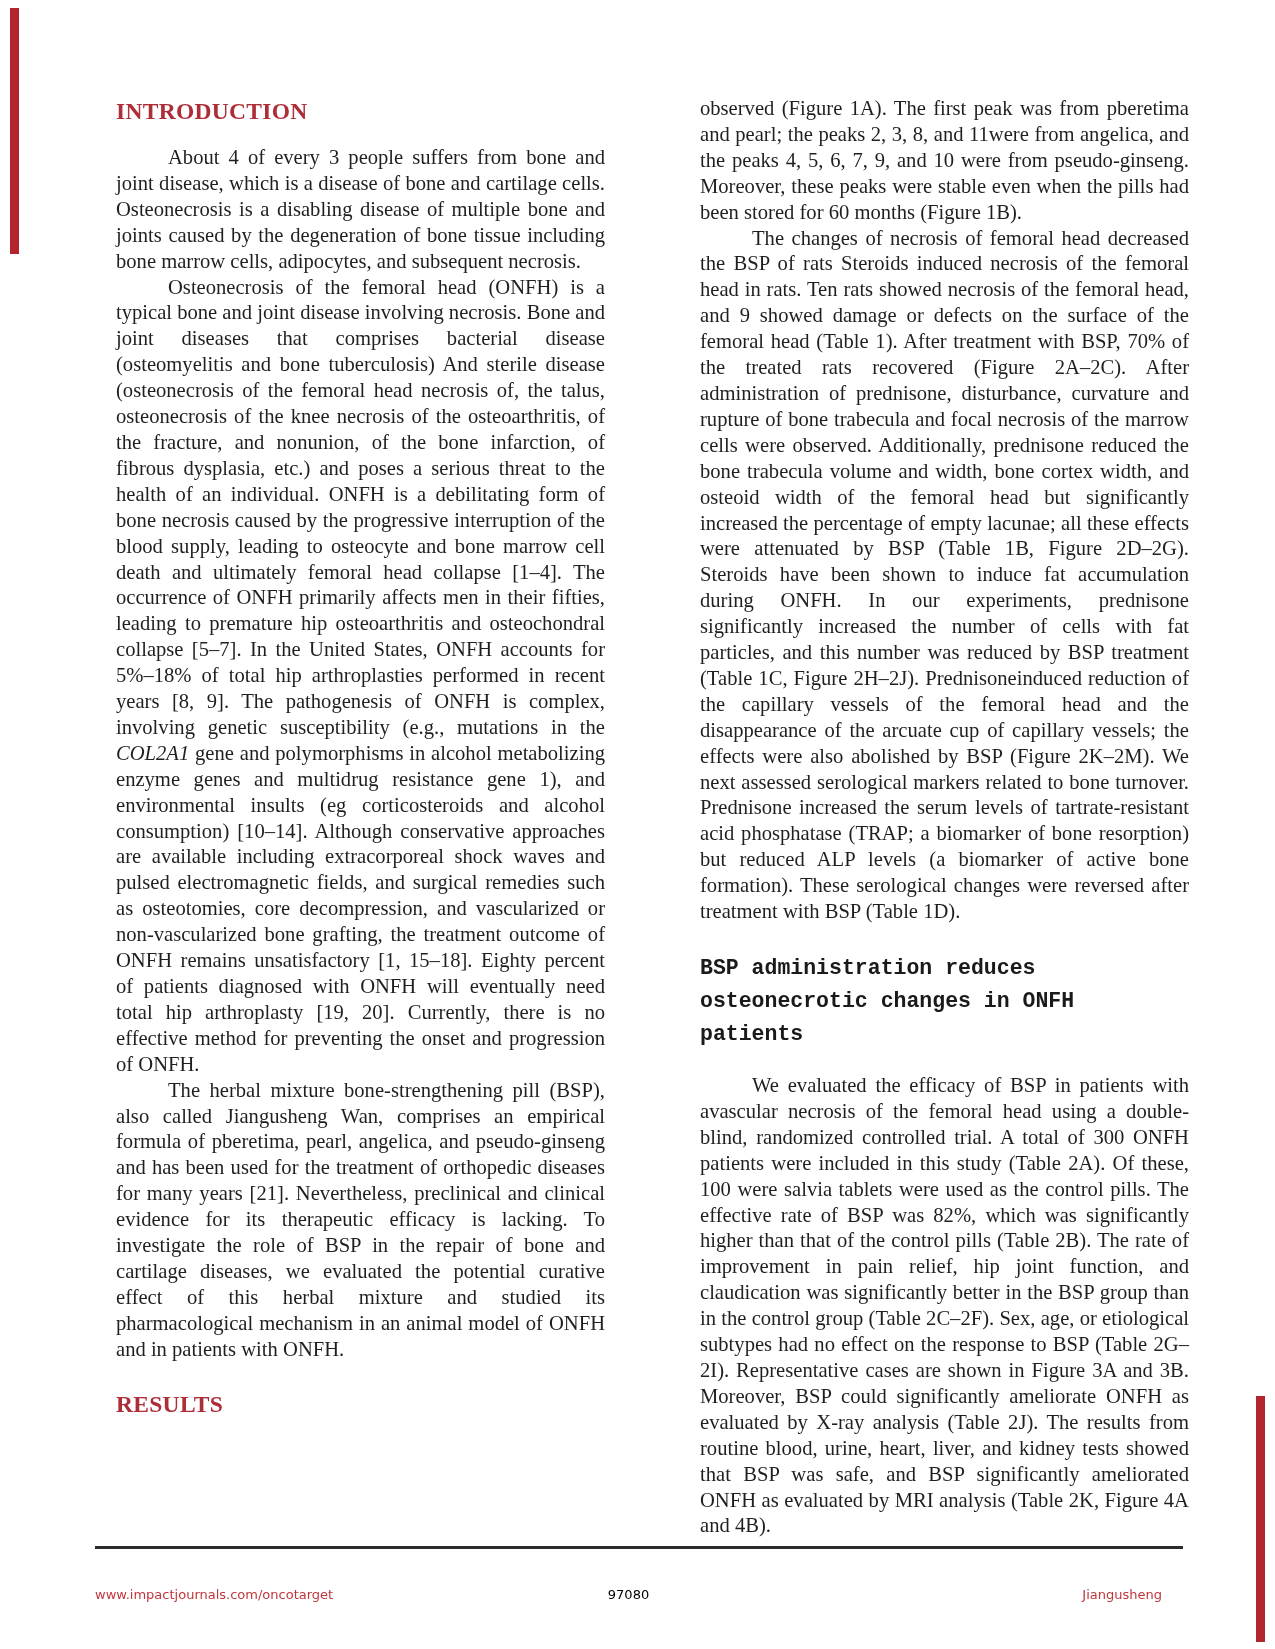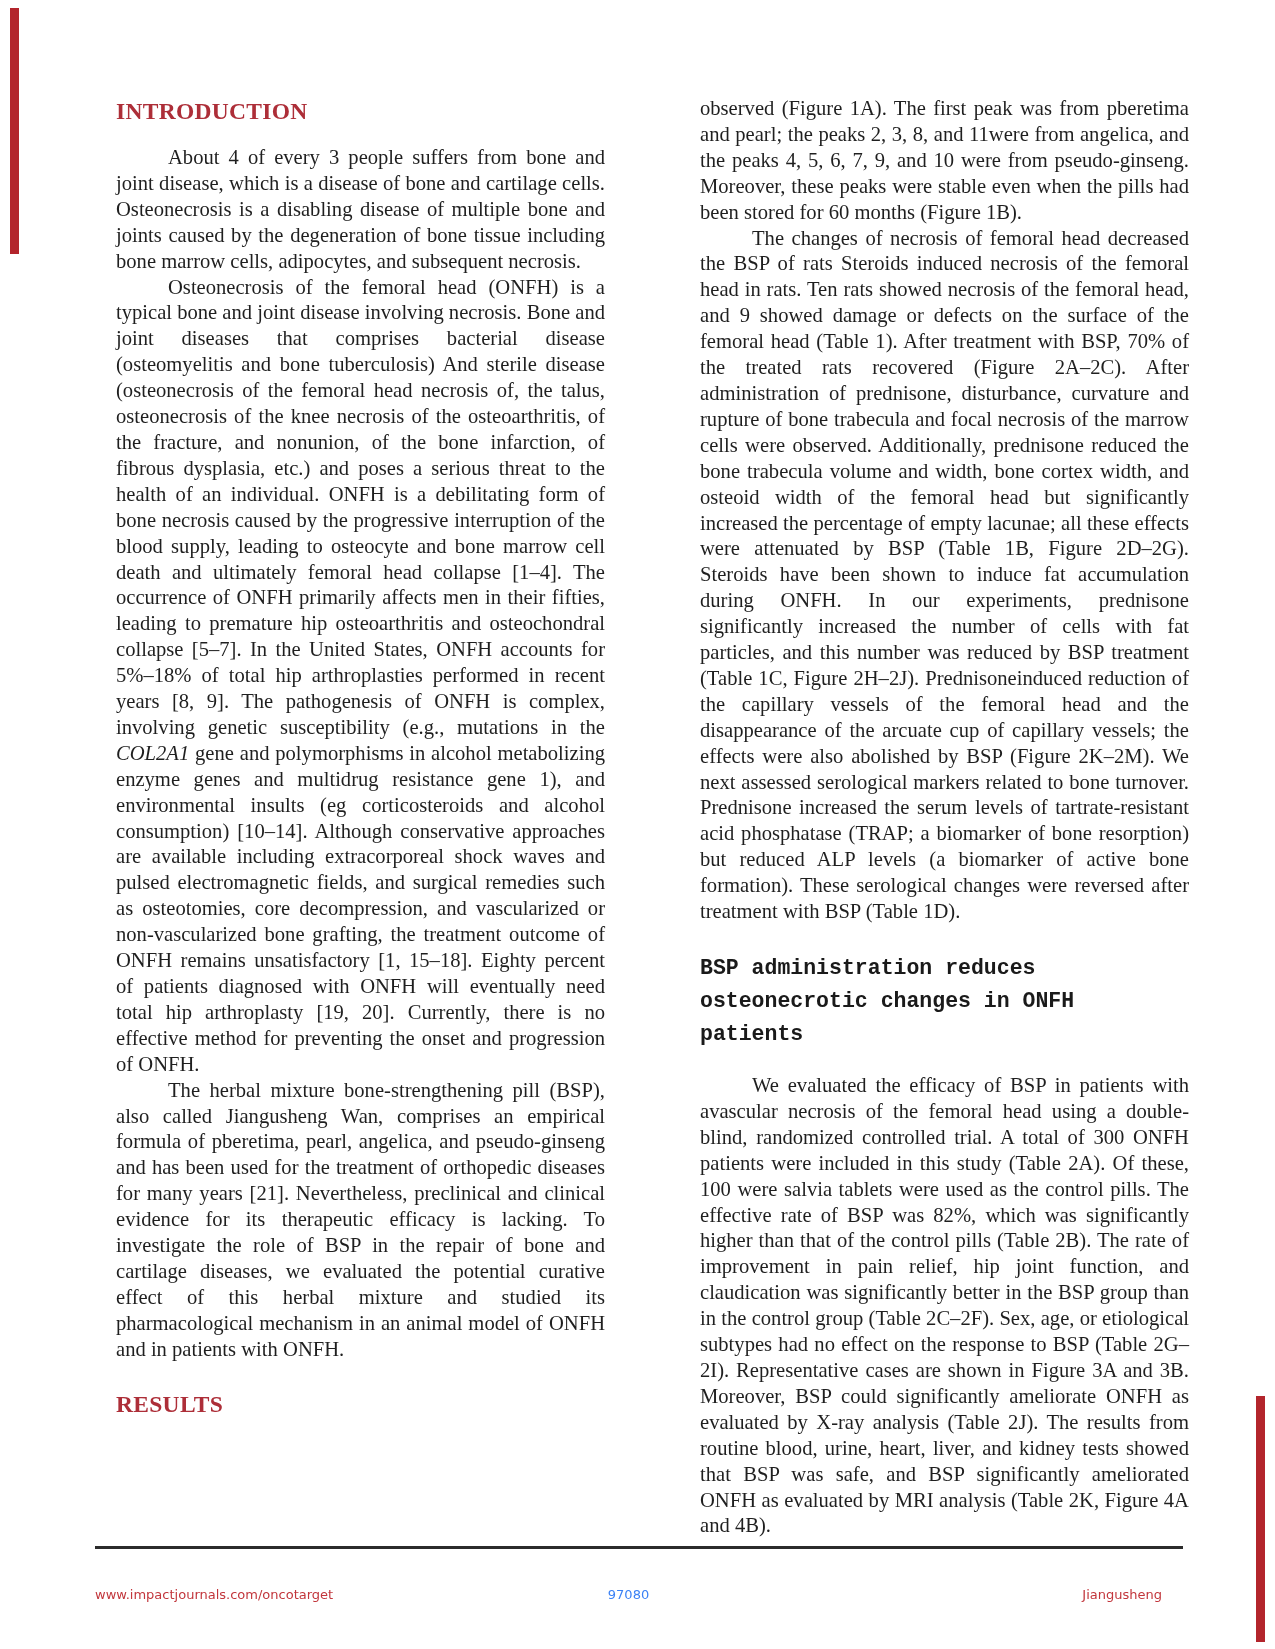--- a/index.html
+++ b/index.html
@@ -76,21 +76,21 @@
     width: 1088px;
     display: flex;
     align-items: center;
     justify-content: space-between;
     font-family: "DejaVu Sans", "Liberation Sans", sans-serif;
     font-size: 13px;
     line-height: 24px;
     margin-top: 9px;
   }
   .footer-url   { color: var(--footer-red, #c2363c); flex: 1 1 0; text-align: left; }
-  .footer-page  { color: #3b82f6; flex: 0 0 auto; text-align: center; }
+  .footer-page  { color: #000000; flex: 0 0 auto; text-align: center; }
   .footer-name  { color: var(--footer-red, #c2363c); flex: 1 1 0; text-align: right; padding-right: 21px; }
 </style>
 </head>
 <body>
 
 <div class="page">
 
   <div class="edge-bar tl"></div>
   <div class="edge-bar br"></div>
 

